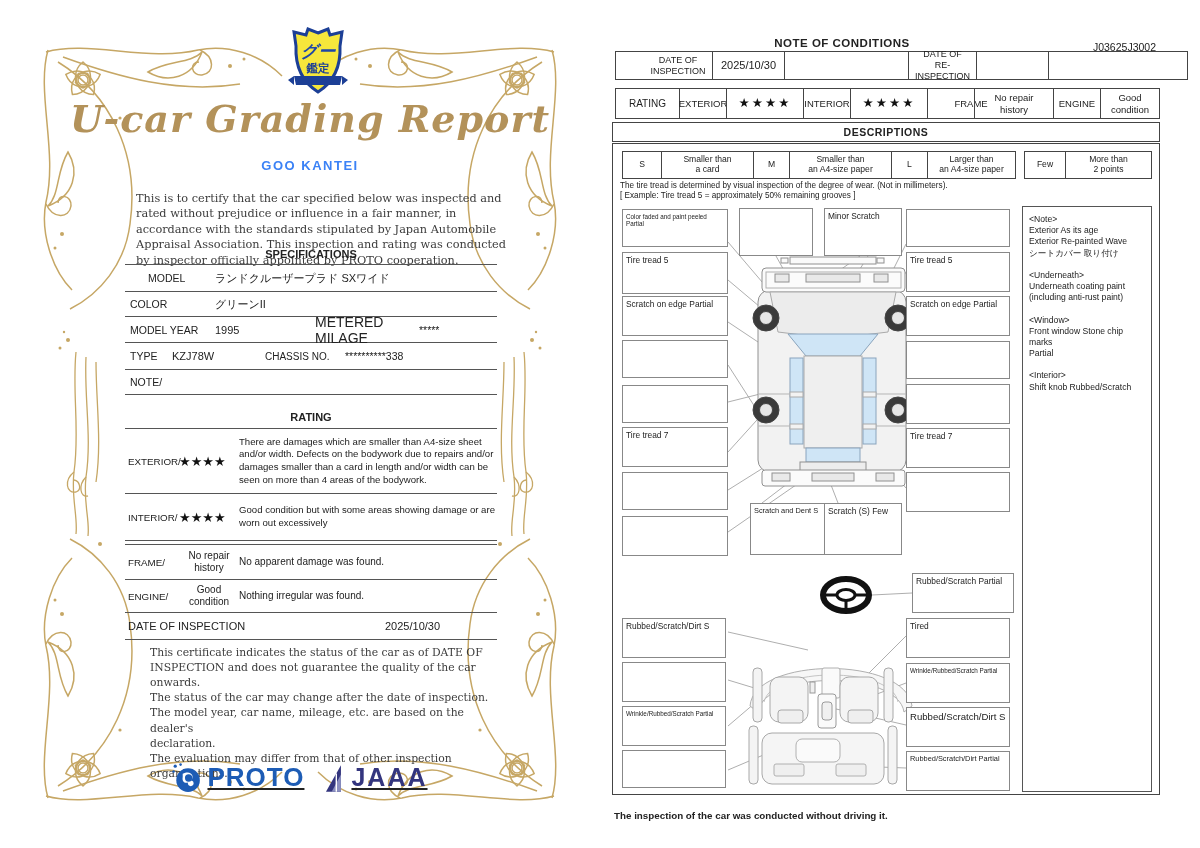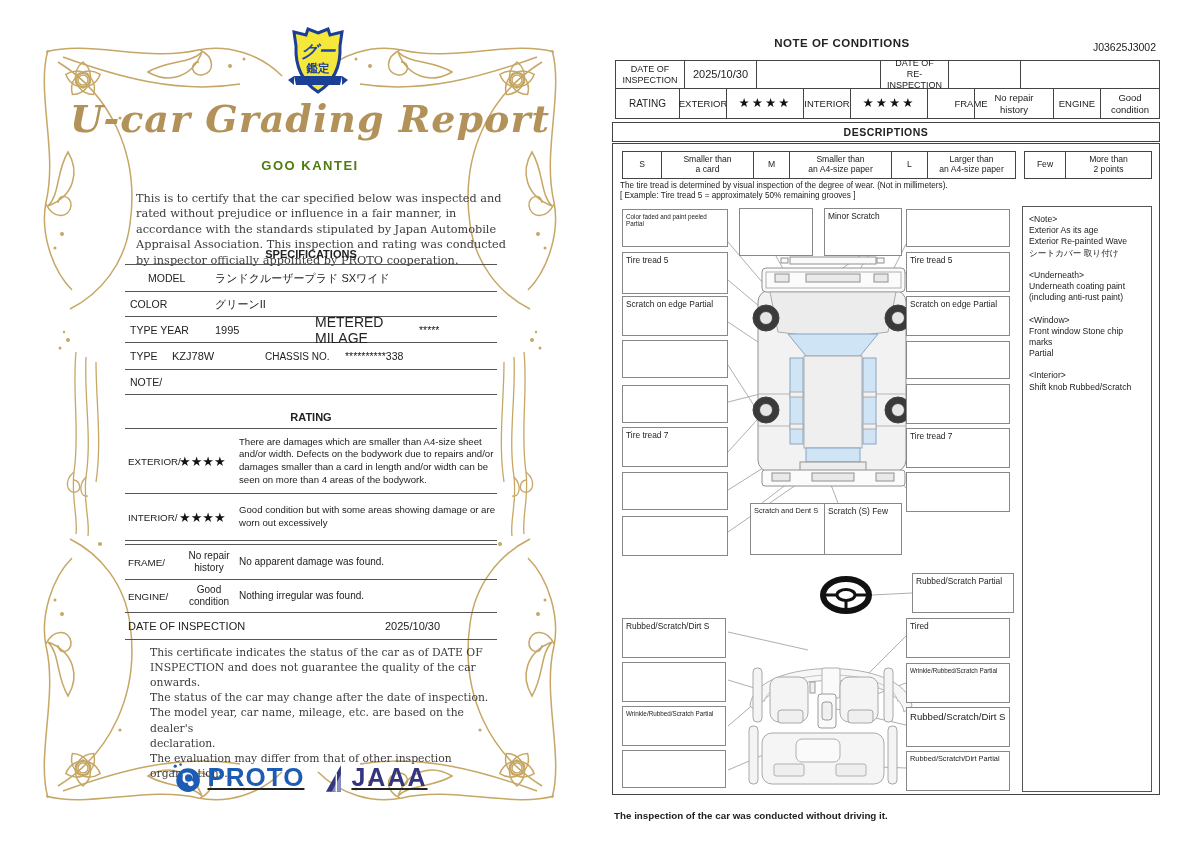--- a/index.html
+++ b/index.html
@@ -10,21 +10,21 @@
   
   #left-page{position:absolute;left:0;top:0;width:600px;height:848px;}
   #ornaments{position:absolute;left:0;top:0;width:600px;height:848px;pointer-events:none;}
   .badge{position:absolute;left:284px;top:26px;width:68px;height:74px;}
   .cert-title{
     position:absolute;left:40px;top:96px;width:540px;text-align:center;
     font-family:"DejaVu Serif", serif;font-style:italic;font-weight:bold;
     font-size:38px;color:#b3925a;letter-spacing:1px;
   }
   .cert-sub{position:absolute;left:40px;top:158px;width:540px;text-align:center;
-    font-size:13px;letter-spacing:1.5px;color:#4d7c0f;font-weight:bold;}
+    font-size:13px;letter-spacing:1.5px;color:#3b82f6;font-weight:bold;}
   .intro{
     position:absolute;left:125px;top:180px;width:374px;margin:11px;
     font-family:"DejaVu Serif", serif;font-size:11.3px;line-height:1.37;color:#3c3c3c;
   }
   .sec-h{position:absolute;left:125px;width:372px;text-align:center;font-size:11px;font-weight:bold;color:#222;}
   #spec-h{top:248px;}
   #rating-h{top:411px;}
   .ltable{position:absolute;left:125px;width:372px;border-top:1px solid #555;}
   .lrow{display:flex;align-items:center;border-bottom:1px solid #555;font-size:10.5px;color:#222;}
   .lrow .lab{font-size:10.5px;color:#222;}
@@ -57,21 +57,21 @@
   .logos{position:absolute;left:0;top:762px;width:600px;display:flex;justify-content:center;align-items:center;gap:18px;text-decoration:underline;}
   .logo-item{display:flex;align-items:center;gap:5px;}
   .proto-text{font-size:26px;font-weight:bold;color:#1d5cb5;letter-spacing:1px;font-family:"Liberation Sans",sans-serif;}
   .jaaa-text{font-size:25px;font-weight:bold;color:#33357e;letter-spacing:2px;}
   
   #right-page{position:absolute;left:0;top:0;width:1200px;height:848px;}
   .rp-title{position:absolute;left:692px;top:37px;width:300px;text-align:center;
     font-size:11.5px;font-weight:bold;color:#222;letter-spacing:.5px;}
   .rp-serial{position:absolute;left:1040px;top:41px;width:116px;text-align:right;font-size:10.5px;color:#222;}
   .xtable{position:absolute;left:615px;width:543px;display:flex;border:1.5px solid #444;box-sizing:content-box;background:#fff;}
-  #date-table{top:60px;height:27px;}
+  #date-table{top:51px;height:27px;padding-left:28px;}
   #rating-table{top:88px;height:29px;}
   .xcell{display:flex;align-items:center;justify-content:center;text-align:center;
     white-space:pre-line;font-size:9px;line-height:1.2;border-left:1px solid #444;box-sizing:border-box;}
   .xcell:first-child{border-left:none;}
   .xcell.stars{font-size:12.5px;letter-spacing:2px;color:#111;}
   .dt0{width:68px;} .dt1{width:72px;font-size:11px;} .dt2{width:124px;} .dt3{width:68px;} .dt4{width:72px;} .dt5{width:139px;}
   .rt0{width:63px;font-size:10px;} .rt1{width:47px;font-size:9.5px;} .rt2{width:77px;} .rt3{width:47px;font-size:9.5px;}
   .rt4{width:77px;} .rt5{width:47px;font-size:9.5px;padding-left:40px;} .rt6{width:79px;font-size:9.5px;} .rt7{width:47px;font-size:9.5px;} .rt8{width:59px;font-size:9.5px;}
   #desc-head{position:absolute;left:612px;top:122px;width:548px;height:20px;border:1.5px solid #444;
     box-sizing:border-box;display:flex;align-items:center;justify-content:center;
@@ -169,21 +169,21 @@
   <div class="ltable" id="spec-table">
     <div class="lrow r-model">
       <span class="lab">MODEL</span>
       <span class="jp">ランドクルーザープラド SXワイド</span>
     </div>
     <div class="lrow r-color">
       <span class="lab">COLOR</span>
       <span class="jp">グリーンII</span>
     </div>
     <div class="lrow r-year">
-      <span class="lab">TYPE YEAR</span>
+      <span class="lab">MODEL YEAR</span>
       <span class="v1">1995</span>
       <span class="lab2">METERED MILAGE</span>
       <span>*****</span>
     </div>
     <div class="lrow r-type">
       <span class="lab">TYPE</span>
       <span class="v1">KZJ78W</span>
       <span class="lab2">CHASSIS NO.</span>
       <span>**********338</span>
     </div>

